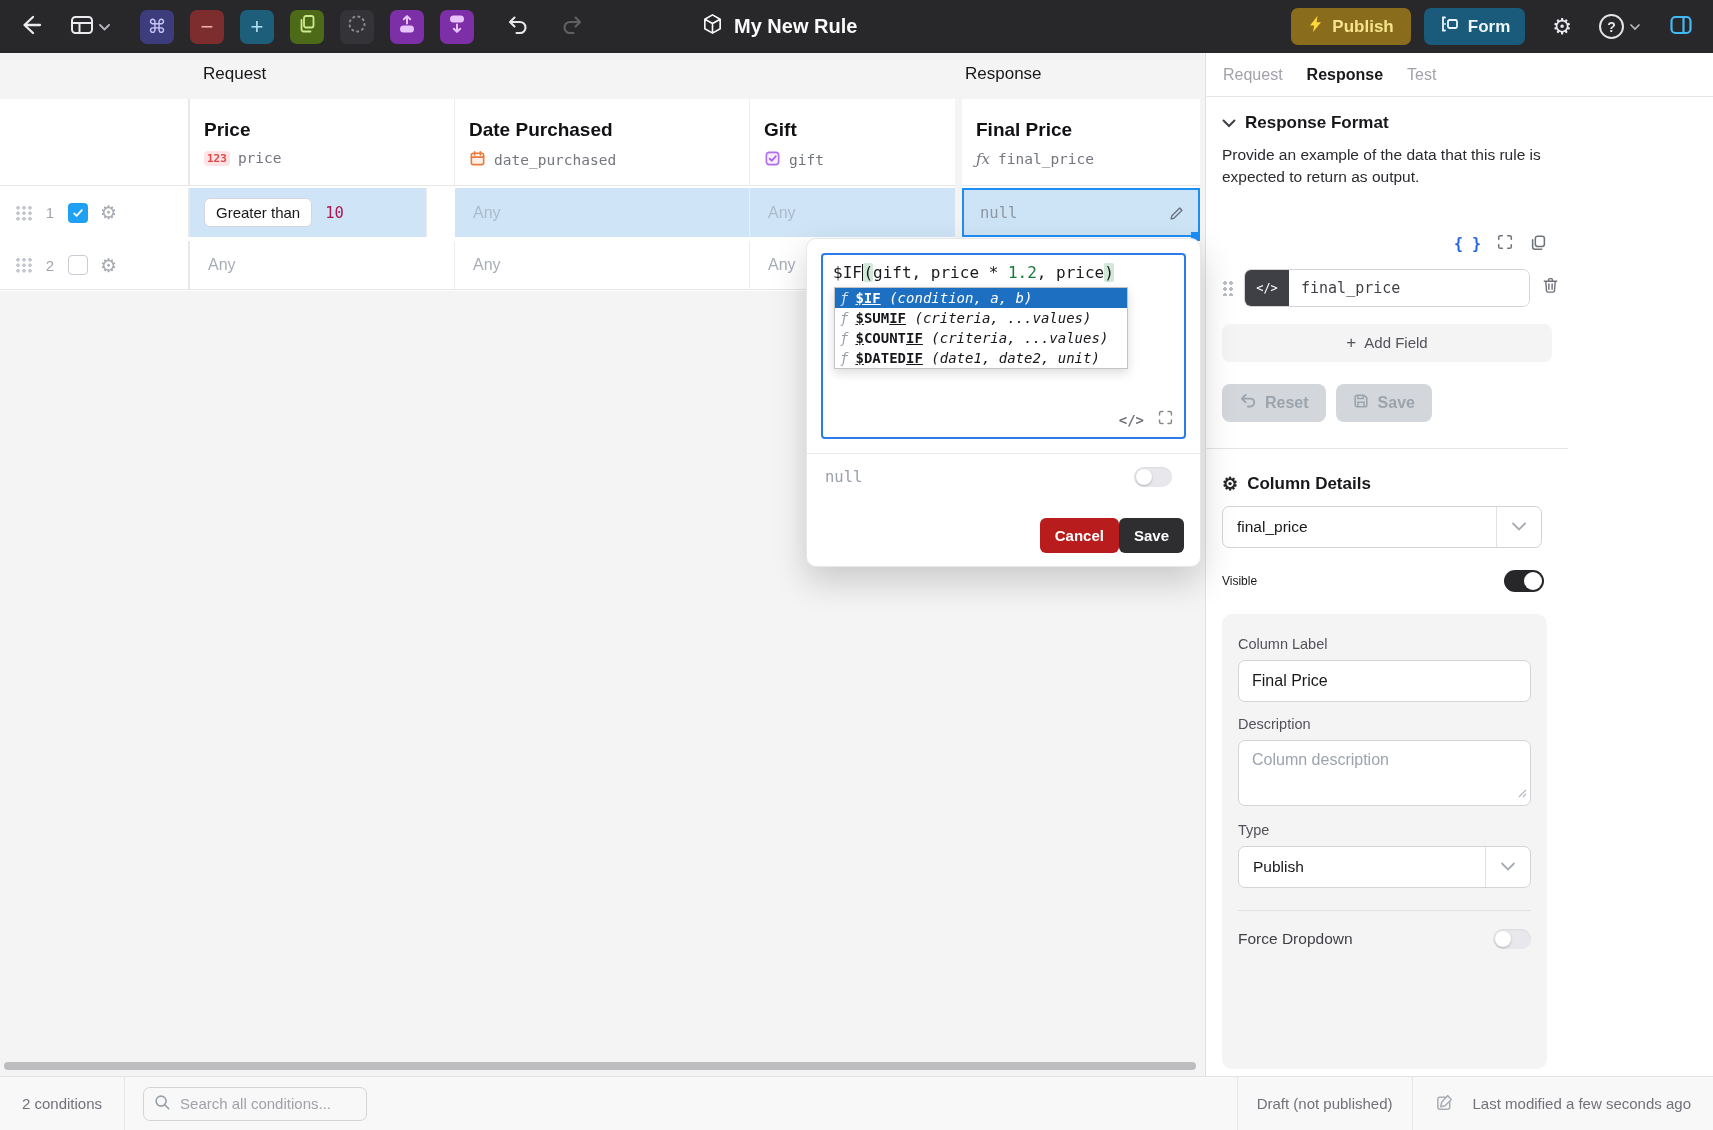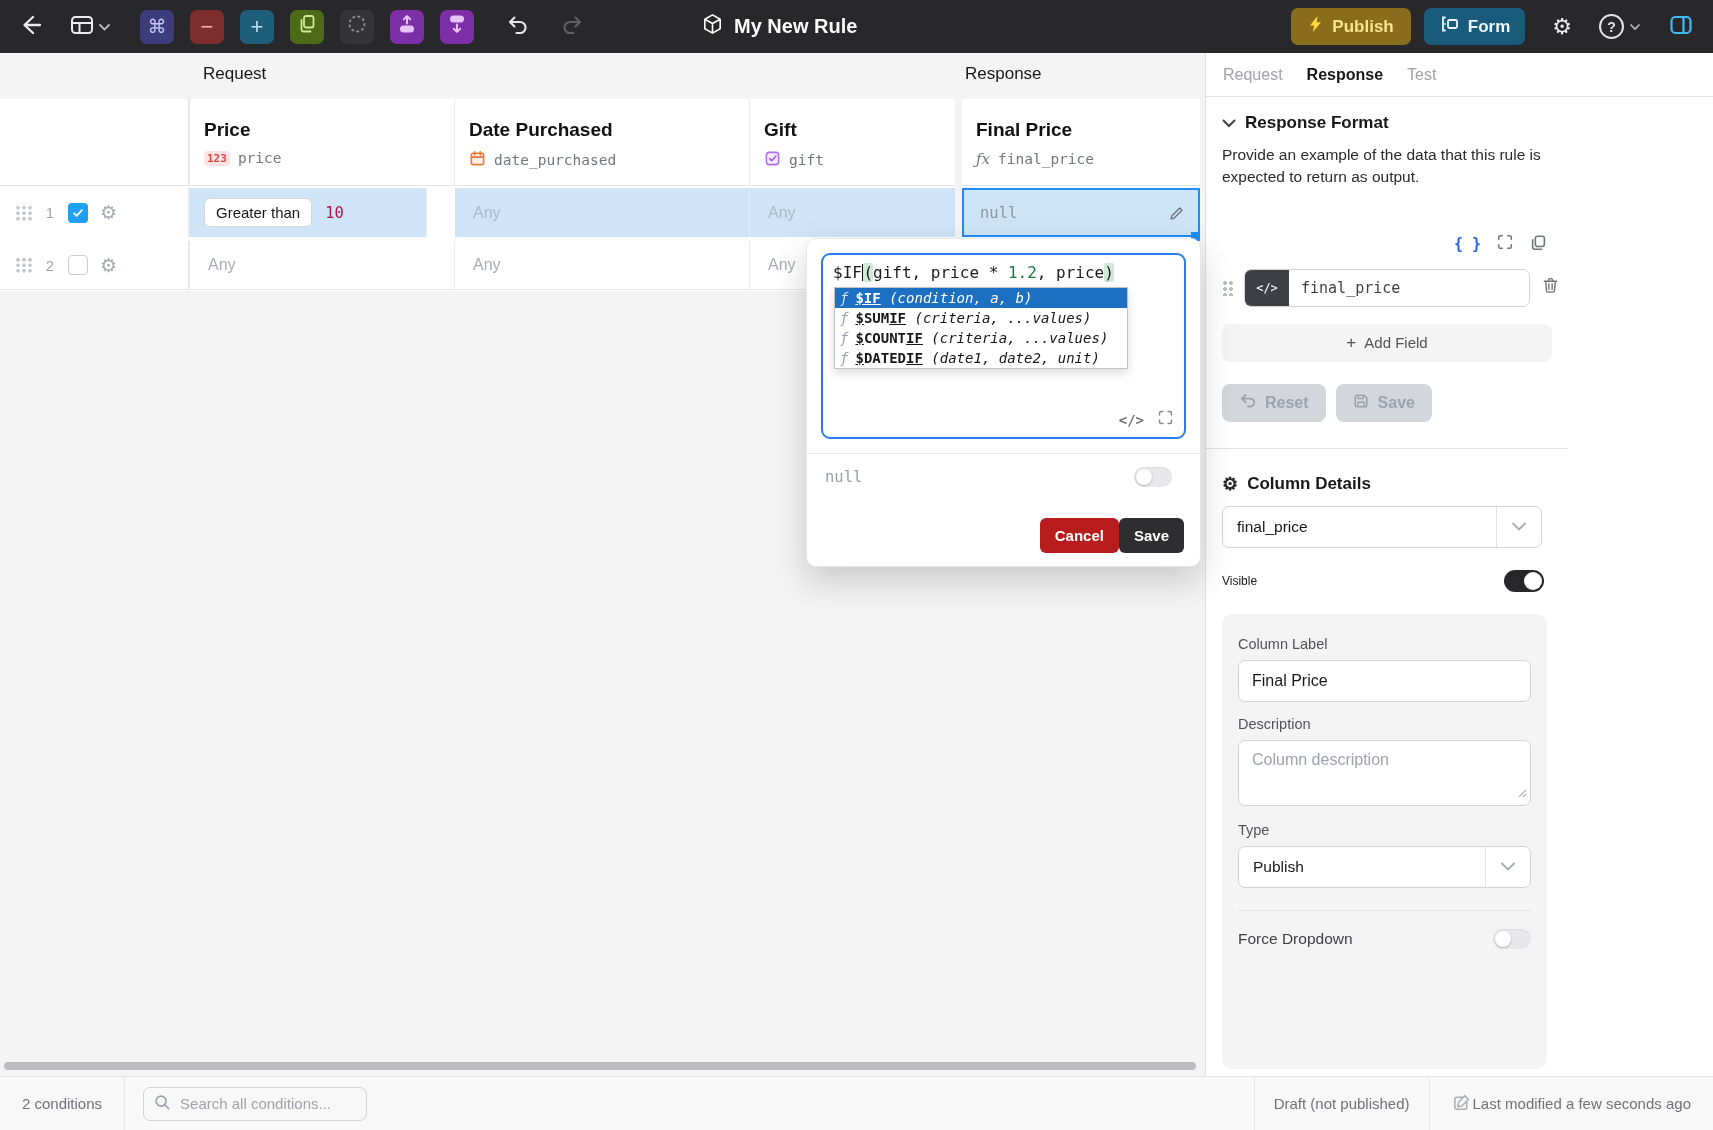--- a/index.html
+++ b/index.html
@@ -53,21 +53,21 @@
   .r1 .any { color:#a9bccd; }
   .op-chip { background:#fff; border:1px solid #d6d6da; border-radius:6px; padding:5px 11px; font-size:15px; color:#18181b; margin-left:14px; cursor:pointer; }
   .op-val { font-family:"DejaVu Sans Mono", monospace; font-size:15.5px; color:#ad174f; margin-left:13px; }
   .cell-selected { border:2px solid #1d8ef5 !important; background:#cde3f6; }
   .null-txt { font-family:"DejaVu Sans Mono", monospace; font-size:15.5px; color:#8e98a3; padding-left:16px; }
   .cell-pencil { position:absolute; right:13px; top:15px; cursor:pointer; }
   .cell-handle { position:absolute; right:-2px; bottom:-6px; width:9px; height:9px; background:#1d8ef5; }
 
   
   .popup { position:absolute; left:806px; top:238px; width:395px; height:329px; background:#fff; border:1px solid #e7e7ea; border-radius:10px; box-shadow:0 14px 34px rgba(0,0,0,.18); z-index:30; }
-  .editor { position:absolute; left:14px; top:14px; width:365px; height:186px; border:2px solid #2b7ce9; border-radius:9px; padding:8px 10px; font-family:"DejaVu Sans Mono", monospace; font-size:16px; color:#1b1b1f; cursor:text; }
+  .editor { position:absolute; left:14px; top:14px; width:365px; height:186px; border:2px solid #2b7ce9; border-radius:4px; padding:8px 10px; font-family:"DejaVu Sans Mono", monospace; font-size:16px; color:#1b1b1f; cursor:text; }
   .caret { display:inline-block; width:1.5px; height:17px; background:#111; vertical-align:-3px; }
   .phl { background:#d2e9da; border-radius:2px; }
   .fnum { color:#157a3a; }
   .suggest { position:absolute; left:11px; top:32px; width:294px; background:#fff; border:1px solid #c2c2c7; box-shadow:0 4px 10px rgba(0,0,0,.14); font-family:"DejaVu Sans Mono", monospace; font-size:14px; }
   .srow { display:flex; align-items:center; height:20px; padding:0 5px; gap:7px; color:#17171b; cursor:pointer; white-space:nowrap; }
   .srow .fglyph { color:#9aa0a8; font-style:italic; }
   .srow .sname { font-weight:700; }
   .srow .u { text-decoration:underline; font-weight:700; }
   .srow .sig { font-style:italic; }
   .srow-sel { background:#1d6fc2; color:#fff; }
@@ -125,21 +125,21 @@
   
   .hscroll { position:absolute; left:4px; top:1062px; width:1192px; height:8px; border-radius:4px; background:#bdbdc0; z-index:20; cursor:grab; }
   .statusbar { position:absolute; left:0; bottom:0; width:100%; height:54px; background:#f8f8f9; border-top:1px solid #e2e2e5; display:flex; align-items:center; z-index:40; font-size:15px; color:#71717a; }
   .vdiv { width:1px; align-self:stretch; background:#e7e7ea; }
   .sb-count { padding:0 22px; }
   .search { display:flex; align-items:center; gap:9px; width:224px; height:34px; border:1px solid #d4d4d8; border-radius:7px; margin-left:18px; padding:0 10px; background:transparent; }
   .search input { border:none; outline:none; background:transparent; font-size:15px; color:#52525b; width:165px; font-family:"Liberation Sans", sans-serif; }
   .search input::placeholder { color:#a1a1aa; }
   .sb-right { margin-left:auto; display:flex; align-items:center; align-self:stretch; }
   .sb-draft { padding:0 19px; display:flex; align-items:center; }
-  .sb-mod { padding:0 22px; display:flex; align-items:center; gap:2px; }
+  .sb-mod { padding:0 22px; display:flex; align-items:center; gap:19px; }
 </style>
 </head>
 <body>
 
 <div class="page">
 
   <header class="topbar">
     <div class="tb-left">
       <button class="icon-btn back-btn">
         <span><svg width="24" height="22" viewBox="0 0 24 22">

